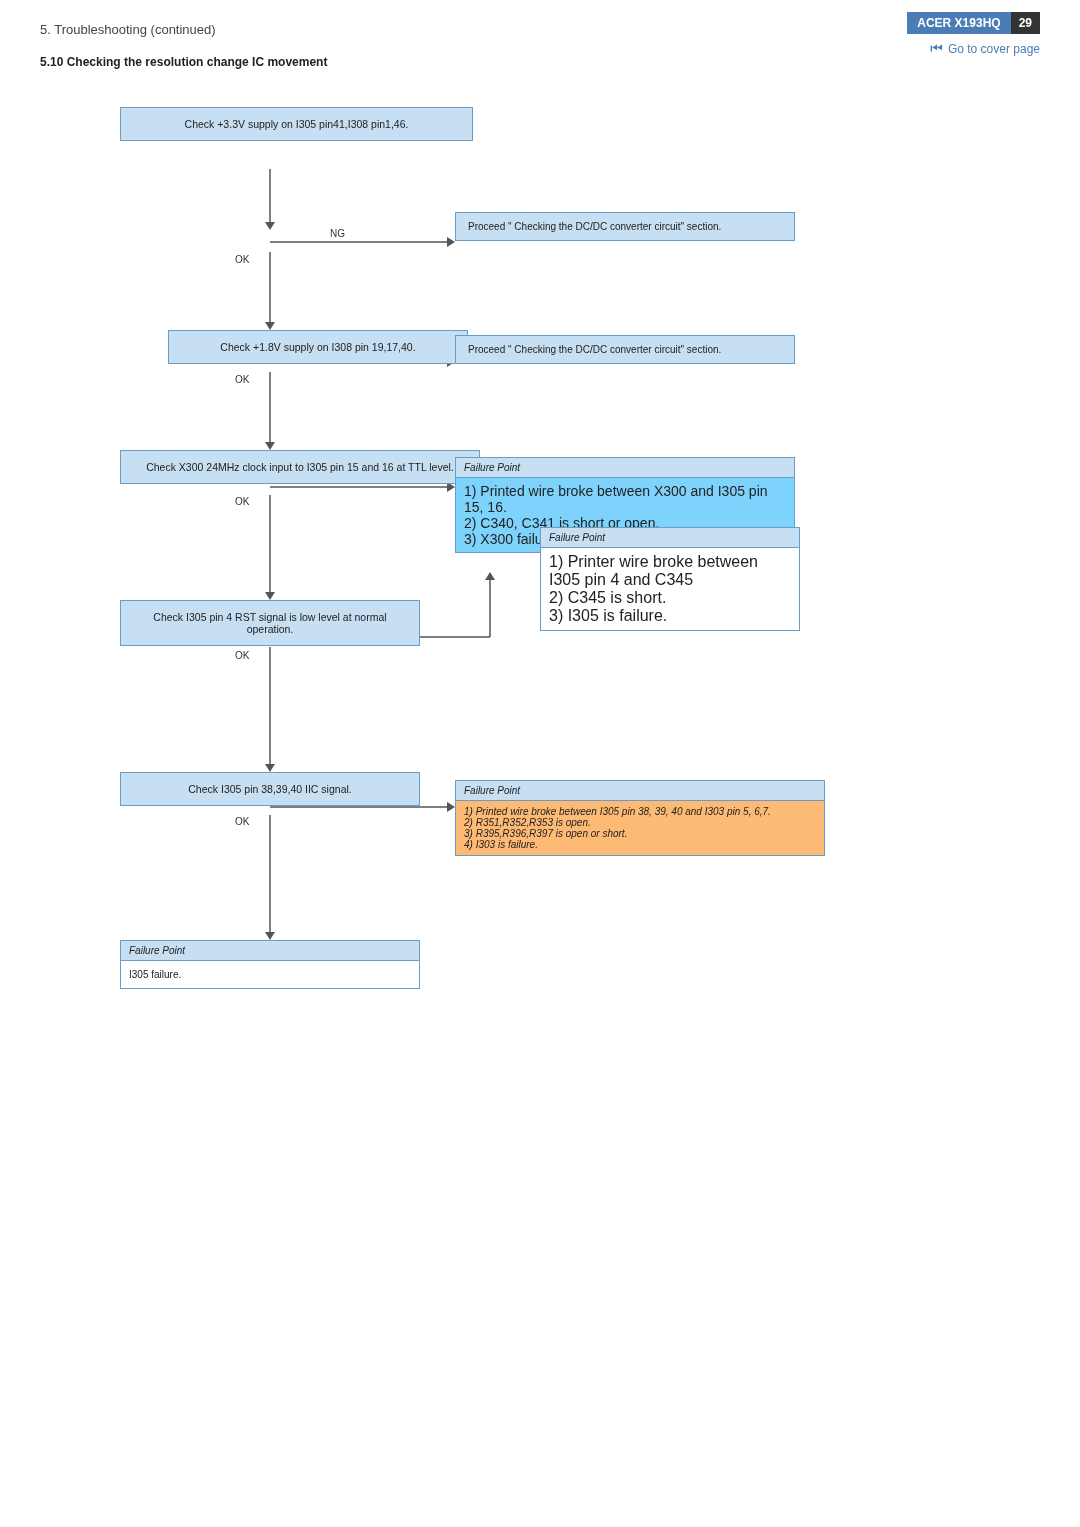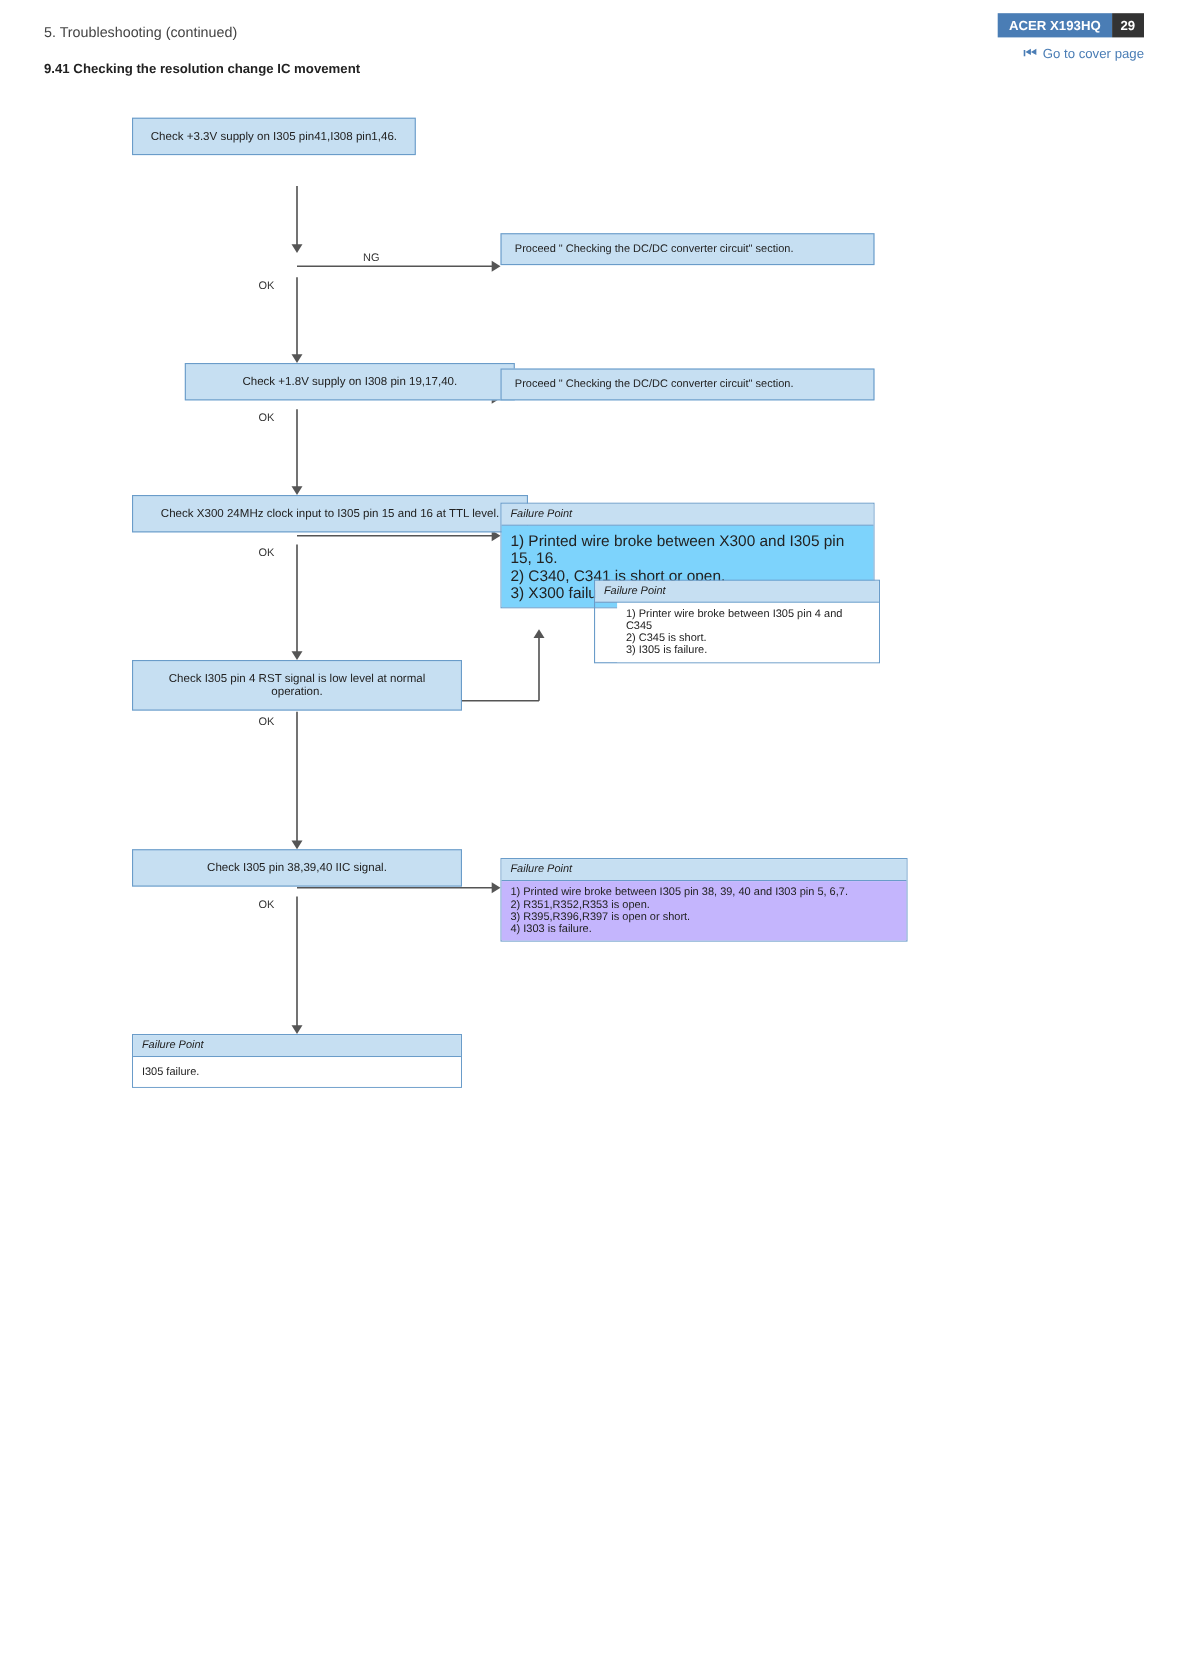--- a/index.html
+++ b/index.html
@@ -135,21 +135,21 @@
       <span class="page-num">29</span>
     </div>
     <a class="go-cover" href="#">
       <span class="go-cover-icon">⏮</span>
       <span>Go to cover page</span>
     </a>
   </div>
 </div>
 
 <div class="section-title">
-  <span>9.41 Checking the resolution change IC movement</span>
+  <span>5.10 Checking the resolution change IC movement</span>
 </div>
 
 <div class="flowchart">
   <div class="fc-wrap">
 
     <svg class="flowchart-svg" width="960" height="1370">
 
       <line x1="210" y1="82" x2="210" y2="138" stroke="#555" stroke-width="1.5"></line>
       <polygon points="205,135 215,135 210,143" fill="#555"></polygon>
 
@@ -192,21 +192,21 @@
       <line x1="210" y1="720" x2="390" y2="720" stroke="#555" stroke-width="1.5"></line>
       <polygon points="387,715 387,725 395,720" fill="#555"></polygon>
       <text x="270" y="715" font-size="10" fill="#333">NG</text>
       <text x="175" y="738" font-size="10" fill="#333">OK</text>
 
       <line x1="210" y1="728" x2="210" y2="848" stroke="#555" stroke-width="1.5"></line>
       <polygon points="205,845 215,845 210,853" fill="#555"></polygon>
     </svg>
 
     <div class="fc-item" style="left:60px;top:20px;width:300px;">
-      <div class="fc-box" style="width:258px;">Check +3.3V supply on I305 pin41,I308 pin1,46.</div>
+      <div class="fc-box" style="width:353px;">Check +3.3V supply on I305 pin41,I308 pin1,46.</div>
     </div>
 
     <div class="fc-item" style="left:395px;top:125px;width:340px;">
       <div class="fc-box-right" style="width:340px;">Proceed " Checking the DC/DC converter circuit" section.</div>
     </div>
 
     <div class="fc-item" style="left:60px;top:243px;width:300px;margin-left:48px;">
       <div class="fc-box" style="width:300px;">Check +1.8V supply on I308 pin 19,17,40.</div>
     </div>
 
@@ -227,34 +227,34 @@
       </div>
     </div>
 
     <div class="fc-item" style="left:60px;top:513px;width:300px;">
       <div class="fc-box" style="width:300px;">Check I305 pin 4 RST signal is low level at normal operation.</div>
     </div>
 
     <div class="fc-item" style="left:480px;top:440px;width:260px;">
       <div style="border:1px solid #6a9cc9;width:260px;">
         <div style="background:#c6dff2;padding:4px 8px;font-style:italic;font-size:10px;border-bottom:1px solid #6a9cc9;">Failure Point</div>
-        <div style="background:#fff;padding:5px 8px;font-size:10px;white-space:pre-line;margin-left:20px;">1) Printer wire broke between I305 pin 4 and C345
+        <div style="background:#fff;padding:5px 8px;font-size:16px;white-space:pre-line;">1) Printer wire broke between I305 pin 4 and C345
 2) C345 is short.
 3) I305 is failure.</div>
       </div>
     </div>
 
     <div class="fc-item" style="left:60px;top:685px;width:300px;">
       <div class="fc-box" style="width:300px;">Check I305 pin 38,39,40 IIC signal.</div>
     </div>
 
     <div class="fc-item" style="left:395px;top:693px;width:370px;">
       <div style="border:1px solid #6a9cc9;width:370px;">
         <div style="background:#c6dff2;padding:4px 8px;font-style:italic;font-size:10px;border-bottom:1px solid #6a9cc9;">Failure Point</div>
-        <div style="background:#c4b5fd;padding:5px 8px;font-size:10px;white-space:pre-line;">1) Printed wire broke between I305 pin 38, 39, 40 and I303 pin 5, 6,7.
+        <div style="background:#fdba74;padding:5px 8px;font-size:10px;white-space:pre-line;font-style:italic;">1) Printed wire broke between I305 pin 38, 39, 40 and I303 pin 5, 6,7.
 2) R351,R352,R353 is open.
 3) R395,R396,R397 is open or short.
 4) I303 is failure.</div>
       </div>
     </div>
 
     <div class="fc-item" style="left:60px;top:853px;width:300px;">
       <div style="border:1px solid #6a9cc9;width:300px;">
         <div style="background:#c6dff2;padding:4px 8px;font-style:italic;font-size:10px;border-bottom:1px solid #6a9cc9;">Failure Point</div>
         <div style="background:#fff;padding:8px 8px;font-size:10px;">I305 failure.</div>

